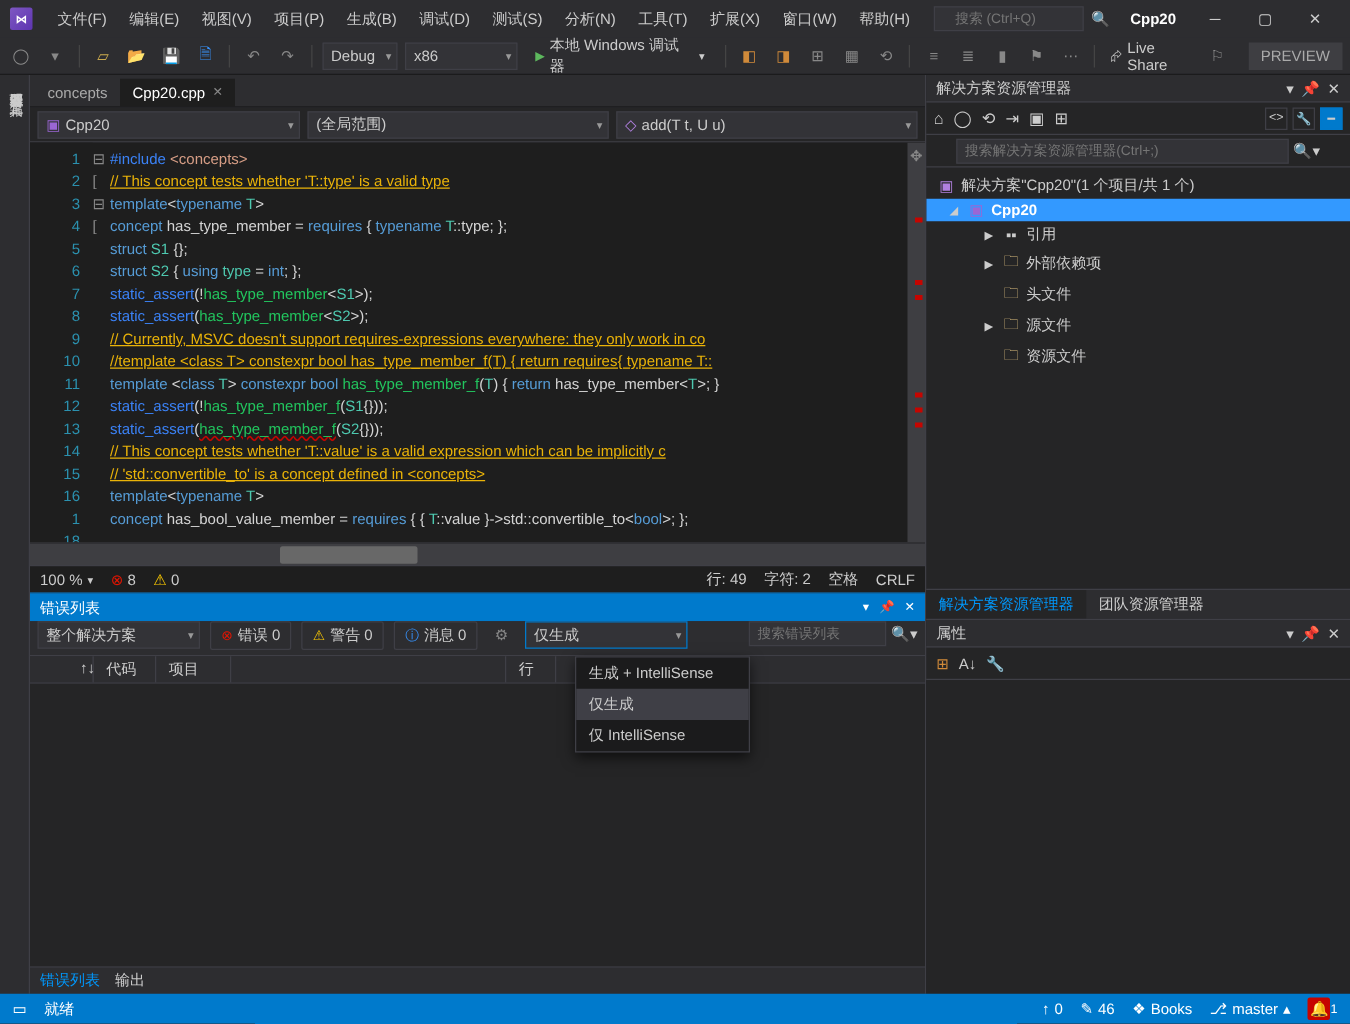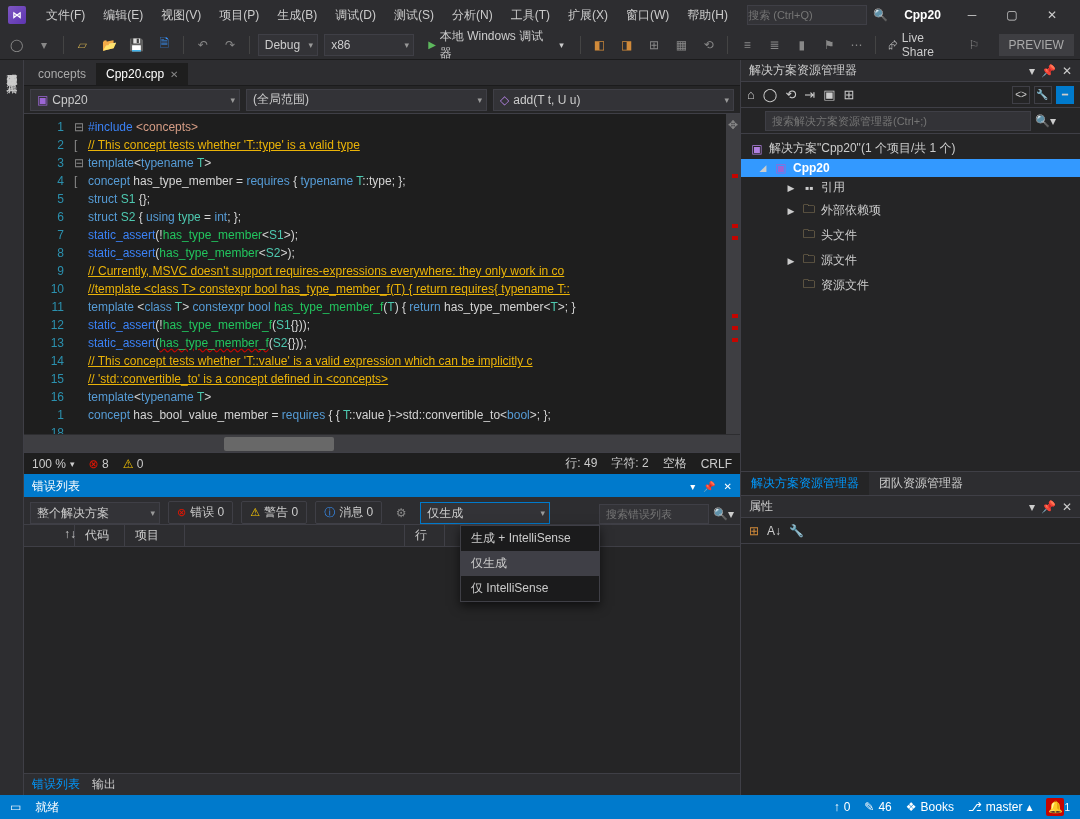--- a/index.html
+++ b/index.html
@@ -2,21 +2,21 @@
 <html><head>
 <meta charset="utf-8">
 <style>
 * { margin:0; padding:0; box-sizing:border-box; font-family:"Segoe UI","Microsoft YaHei",sans-serif; font-size:12px; }
 body { background:#2d2d30; color:#ccc; width:1080px; height:819px; overflow:hidden; position:relative; }
 .titlebar { height:30px; background:#2d2d30; display:flex; align-items:center; padding:0 8px; gap:4px; }
 .titlebar .logo { width:18px; height:18px; background:linear-gradient(135deg,#7e57c2 0%,#5e35b1 100%); border-radius:2px; display:flex; align-items:center; justify-content:center; color:#fff; font-size:9px; font-weight:bold; }
 .menu { display:flex; gap:2px; margin-left:8px; }
 .menu-item { padding:4px 8px; cursor:pointer; font-size:12px; }
 .search-box { margin-left:auto; display:flex; align-items:center; gap:6px; }
-.search-box input { background:#333337; border:1px solid #3f3f46; color:#999; padding:2px 0; width:120px; height:20px; font-size:11px; }
+.search-box input { background:#333337; border:1px solid #3f3f46; color:#999; padding:2px 16px; width:120px; height:20px; font-size:11px; }
 .search-box .mag { color:#ccc; }
 .titlebar .app-title { margin-left:12px; color:#fff; font-weight:bold; }
 .winbtns { display:flex; margin-left:auto; }
 .winbtn { width:40px; height:30px; display:flex; align-items:center; justify-content:center; color:#ccc; }
 .toolbar { height:30px; background:#2d2d30; border-bottom:1px solid #1b1b1c; display:flex; align-items:center; padding:0 6px; gap:6px; }
 .tbtn { width:22px; height:22px; display:flex; align-items:center; justify-content:center; color:#888; border-radius:2px; }
 .tbsep { width:1px; height:18px; background:#444; margin:0 2px; }
 .combo { background:#333337; border:1px solid #3f3f46; color:#ccc; padding:2px 18px 2px 6px; font-size:12px; height:22px; display:flex; align-items:center; position:relative; min-width:60px; }
 .combo::after { content:"▾"; position:absolute; right:4px; font-size:9px; color:#999; }
 .play-btn { display:flex; align-items:center; gap:4px; padding:2px 8px; height:22px; color:#ccc; }
@@ -42,21 +42,21 @@
 .hscroll { height:18px; background:#3e3e42; border-top:1px solid #2d2d30; position:relative; }
 .hscroll .thumb { position:absolute; left:200px; top:2px; height:14px; width:110px; background:#686868; border-radius:2px; }
 .statusrow { height:22px; background:#1e1e1e; border-top:1px solid #3f3f46; display:flex; align-items:center; padding:0 8px; gap:14px; font-size:11px; color:#ccc; }
 .statusrow .spacer{flex:1;}
 .pct{display:flex;align-items:center;gap:4px;}
 .err-ico{color:#e51400;} .warn-ico{color:#ffcc00;}
 .errorlist { flex:1; display:flex; flex-direction:column; border-top:1px solid #007acc; min-height:0;}
 .errorlist-header { height:22px; background:#007acc; color:#fff; display:flex; align-items:center; padding:0 8px; font-size:12px; }
 .errorlist-header .rt{margin-left:auto;display:flex;gap:8px;}
 .errorlist-header .rt span{font-size:10px;}
-.errorlist-tb { height:28px; background:#2d2d30; display:flex; align-items:flex-end; padding:0 6px; gap:8px; border-bottom:1px solid #3f3f46;}
+.errorlist-tb { height:28px; background:#2d2d30; display:flex; align-items:flex-start; padding:0 6px; gap:8px; border-bottom:1px solid #3f3f46;}
 .pill { display:flex; align-items:center; gap:4px; padding:2px 8px; border:1px solid #3f3f46; border-radius:2px; font-size:12px; }
 .pill .ico { font-size:11px; }
 .errorlist-cols { height:22px; background:#2d2d30; display:flex; border-bottom:1px solid #3f3f46; font-size:12px; padding-left:30px;}
 .col { padding:2px 10px; border-right:1px solid #3f3f46; }
 .errorlist-body { flex:1; background:#252526; position:relative;}
 .dropdown { position:absolute; background:#1b1b1c; border:1px solid #3f3f46; box-shadow:0 4px 10px rgba(0,0,0,0.6); min-width:140px; z-index:10;}
 .dropdown .dd-item{ padding:4px 10px; font-size:12px;}
 .dropdown .dd-item.sel{ background:#3f3f46;}
 .errorlist-bottom { height:22px; background:#2d2d30; display:flex; align-items:center; padding:0 8px; gap:12px; font-size:12px; border-top:1px solid #3f3f46;}
 .errorlist-bottom .act{color:#0097fb;}

